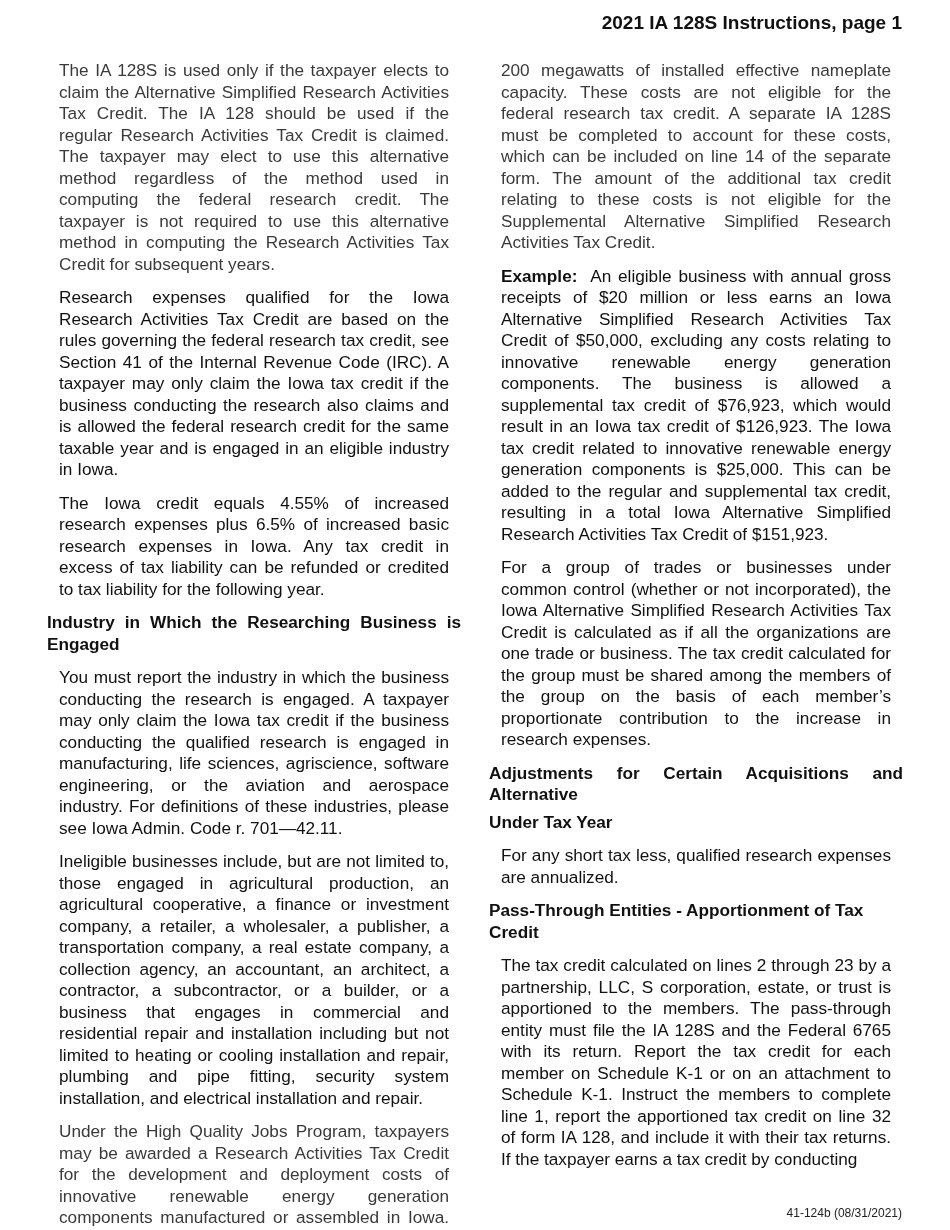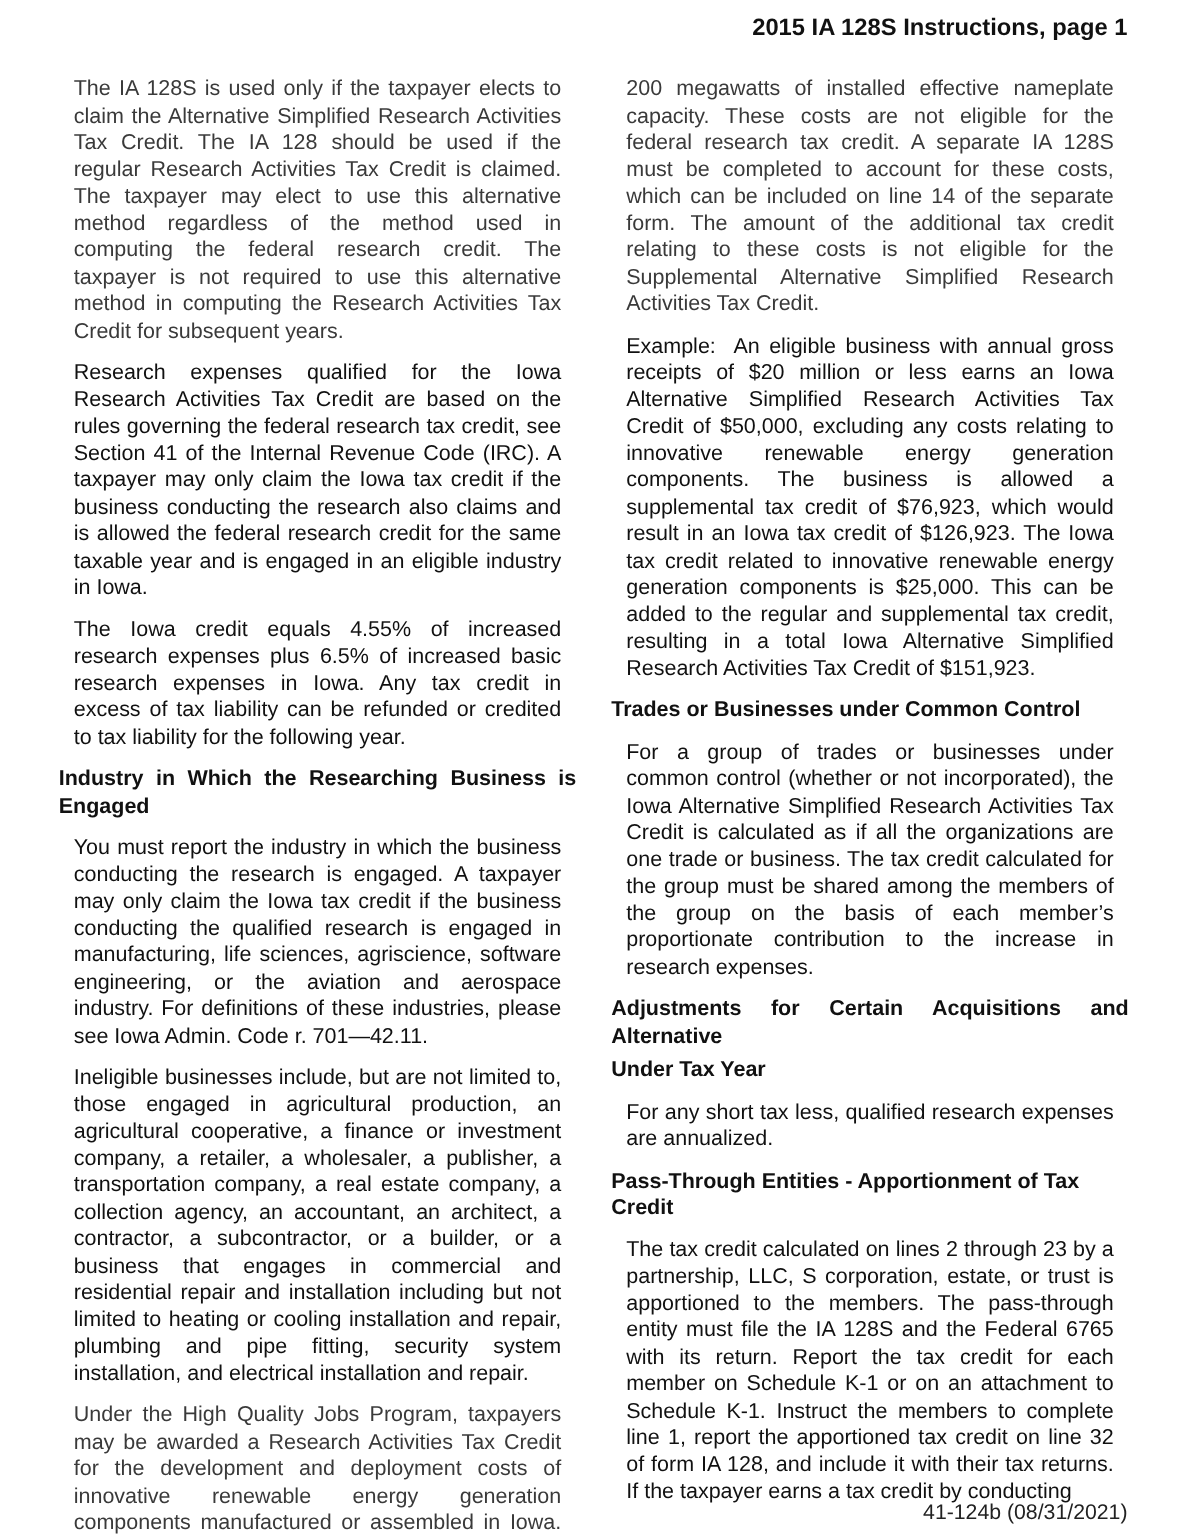--- a/index.html
+++ b/index.html
@@ -19,30 +19,30 @@
   .col-right { left: 489px; }
   p {
     margin: 12px; text-align: justify; text-align-last: left;
   }
   .grey { color: #3a3a3a; }
   h3 {
     margin: 6px 0 0 0; font-size: 17.2px; line-height: 21.5px;
     font-weight: bold; color: #111;
   }
   h3.justify { text-align: justify; text-align-last: left; }
-  .lead { font-weight: normal; }
+  .lead { font-weight: bold; }
   .footer {
     position: absolute; bottom: 10px; right: 48px;
-    font-size: 17px; color: #222;
+    font-size: 12px; color: #222;
   }
 </style>
 </head>
 <body>
 
-<div class="page-header">2015 IA 128S Instructions, page 1</div>
+<div class="page-header">2021 IA 128S Instructions, page 1</div>
 
 <div class="col col-left">
   <p class="grey">The IA 128S is used only if the taxpayer elects to claim the Alternative Simplified Research Activities Tax Credit. The IA 128 should be used if the regular Research Activities Tax Credit is claimed. The taxpayer may elect to use this alternative method regardless of the method used in computing the federal research credit. The taxpayer is not required to use this alternative method in computing the Research Activities Tax Credit for subsequent years.</p>
   <p>Research expenses qualified for the Iowa Research Activities Tax Credit are based on the rules governing the federal research tax credit, see Section 41 of the Internal Revenue Code (IRC). A taxpayer may only claim the Iowa tax credit if the business conducting the research also claims and is allowed the federal research credit for the same taxable year and is engaged in an eligible industry in Iowa.</p>
   <p>The Iowa credit equals 4.55% of increased research expenses plus 6.5% of increased basic research expenses in Iowa. Any tax credit in excess of tax liability can be refunded or credited to tax liability for the following year.</p>
 
   <h3 class="justify">Industry in Which the Researching Business is Engaged</h3>
   <p>You must report the industry in which the business conducting the research is engaged. A taxpayer may only claim the Iowa tax credit if the business conducting the qualified research is engaged in manufacturing, life sciences, agriscience, software engineering, or the aviation and aerospace industry. For definitions of these industries, please see Iowa Admin. Code r. 701—42.11.</p>
   <p>Ineligible businesses include, but are not limited to, those engaged in agricultural production, an agricultural cooperative, a finance or investment company, a retailer, a wholesaler, a publisher, a transportation company, a real estate company, a collection agency, an accountant, an architect, a contractor, a subcontractor, or a builder, or a business that engages in commercial and residential repair and installation including but not limited to heating or cooling installation and repair, plumbing and pipe fitting, security system installation, and electrical installation and repair.</p>
 
@@ -50,21 +50,20 @@
 </div>
 
 <div class="col col-right">
   <p class="grey">200 megawatts of installed effective nameplate capacity. These costs are not eligible for the federal research tax credit. A separate IA 128S must be completed to account for these costs, which can be included on line 14 of the separate form. The amount of the additional tax credit relating to these costs is not eligible for the Supplemental Alternative Simplified Research Activities Tax Credit.</p>
 
   <p>
     <span class="lead">Example:</span>&nbsp;
     <span>An eligible business with annual gross receipts of $20 million or less earns an Iowa Alternative Simplified Research Activities Tax Credit of $50,000, excluding any costs relating to innovative renewable energy generation components. The business is allowed a supplemental tax credit of $76,923, which would result in an Iowa tax credit of $126,923. The Iowa tax credit related to innovative renewable energy generation components is $25,000. This can be added to the regular and supplemental tax credit, resulting in a total Iowa Alternative Simplified Research Activities Tax Credit of $151,923.</span>
   </p>
 
-  <h3>Trades or Businesses under Common Control</h3>
   <p>For a group of trades or businesses under common control (whether or not incorporated), the Iowa Alternative Simplified Research Activities Tax Credit is calculated as if all the organizations are one trade or business. The tax credit calculated for the group must be shared among the members of the group on the basis of each member’s proportionate contribution to the increase in research expenses.</p>
 
   <h3 class="justify">Adjustments for Certain Acquisitions and Alternative</h3>
 
   <h3>Under Tax Year</h3>
   <p>For any short tax less, qualified research expenses are annualized.</p>
 
   <h3>Pass-Through Entities - Apportionment of Tax Credit</h3>
   <p>The tax credit calculated on lines 2 through 23 by a partnership, LLC, S corporation, estate, or trust is apportioned to the members. The pass-through entity must file the IA 128S and the Federal 6765 with its return.  Report the tax credit for each member on Schedule K-1 or on an attachment to Schedule K-1. Instruct the members to complete line 1, report the apportioned tax credit on line 32 of form IA 128, and include it with their tax returns. If the taxpayer earns a tax credit by conducting</p>
 </div>

